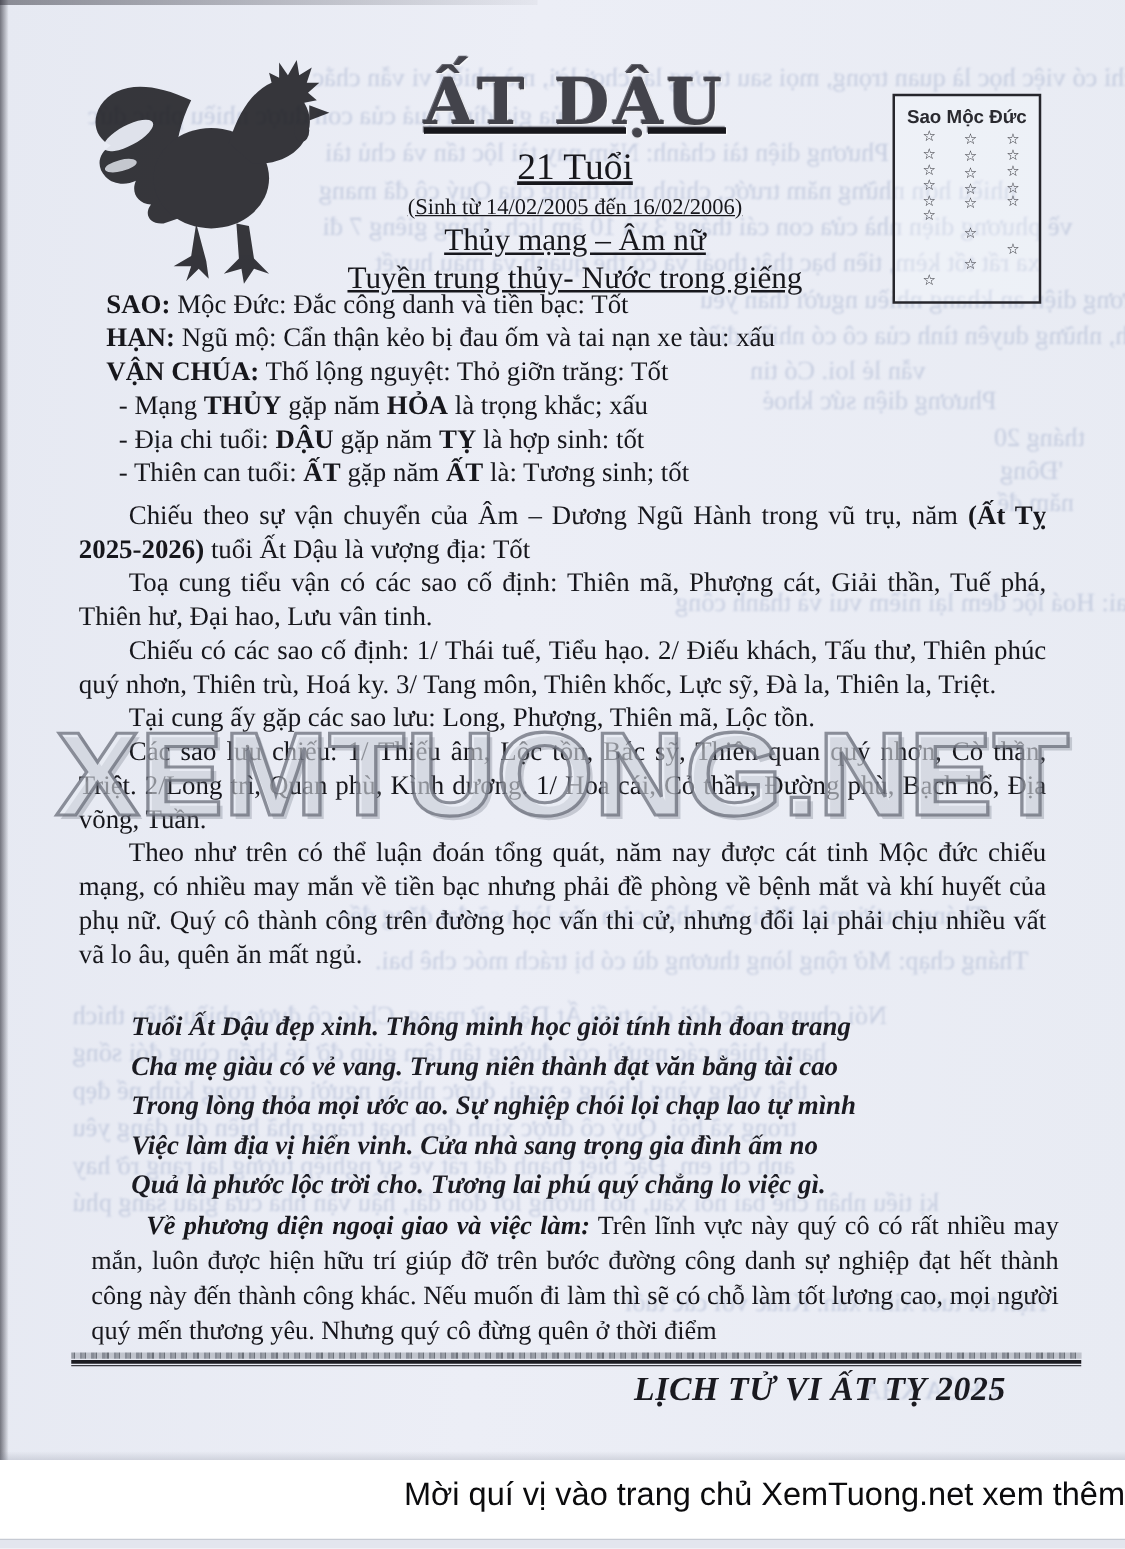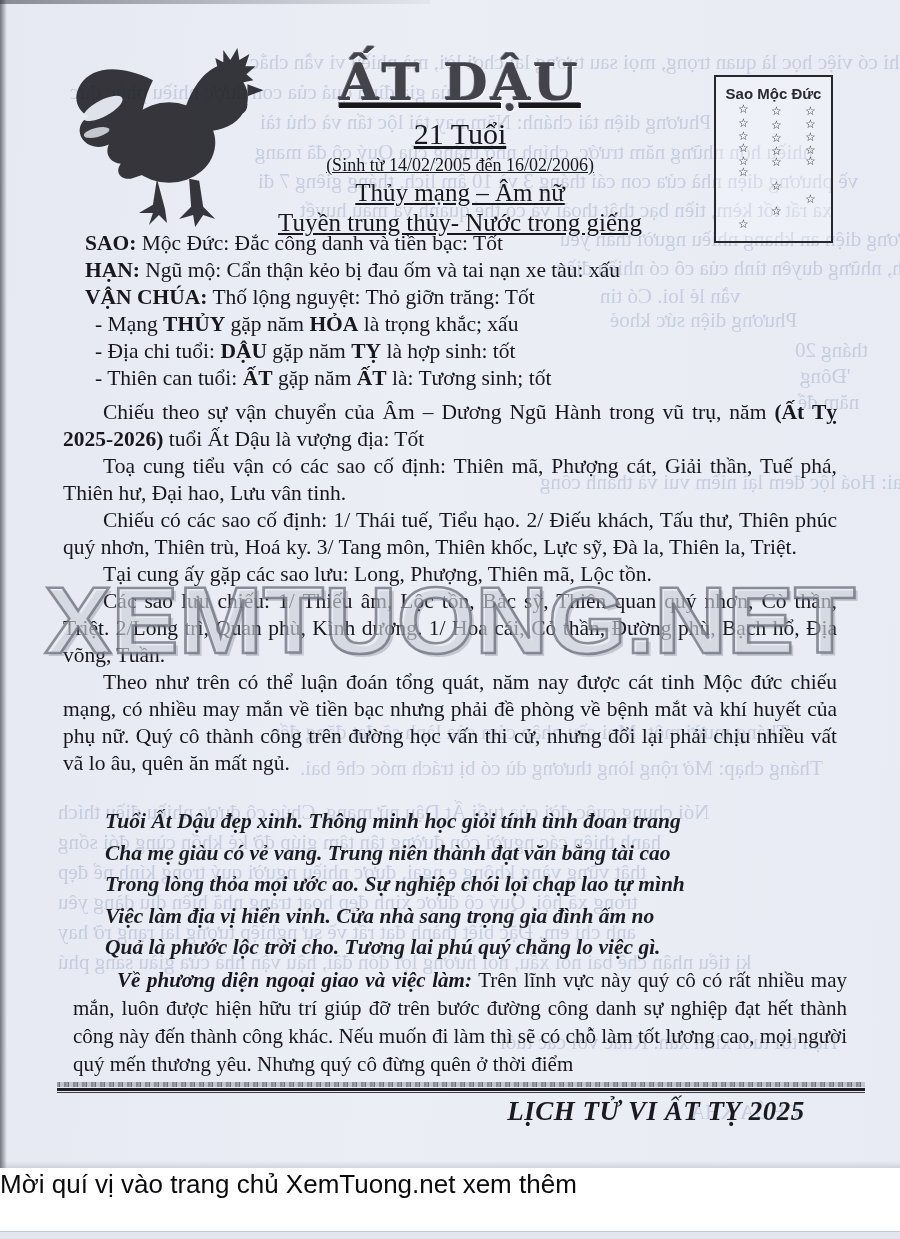--- a/index.html
+++ b/index.html
@@ -70,21 +70,21 @@
   .hrule .speck { height: 5px; opacity: .85;
     background: repeating-linear-gradient(90deg, #8a8f98 0 2px, #555a63 2px 3px, #b9bdc6 3px 7px, #767b86 7px 9px); }
   .hrule .dark { height: 3px; background: #1c1c22; margin-top: 1px; }
   .hrule .thin { height: 1px; background: #3a3a42; margin-top: 1px; }
 
   .footer-title { position: absolute; left: 470px; top: 1096px; width: 372px; text-align: center;
     font-size: 27px; font-weight: bold; font-style: italic; letter-spacing: .5px; color: #1a1a20; z-index: 10; }
 
   .bottom-strip { position: absolute; left: 0; top: 1168px; width: 900px; height: 71px;
     background: #ffffff; font-family: "Liberation Sans", "DejaVu Sans", sans-serif; }
-  .banner { padding-top: 1px; text-align: left; font-size: 26px; color: #0b0b0d; }
+  .banner { padding-top: 12px; text-align: right; font-size: 26px; color: #0b0b0d; }
   .bottom-line { position: absolute; left: 0; top: 63px; width: 900px; height: 1px; background: #c6cad3; }
   .bottom-below { position: absolute; left: 0; top: 64px; width: 900px; height: 7px; background: #e3e6ee; }
 </style>
 </head>
 <body>
 
 <div class="page">
   <div id="ghosts">
       <div class="ghost" style="left: 250px; top: 50px;">này chỉ có việc học là quan trọng, mọi sau tương lai chơi lời, mà nhiều vi vẫn chắc</div>
       <div class="ghost" style="left: 70px; top: 80px;">của gia đình quả của con được nhiều phúc đức</div>

